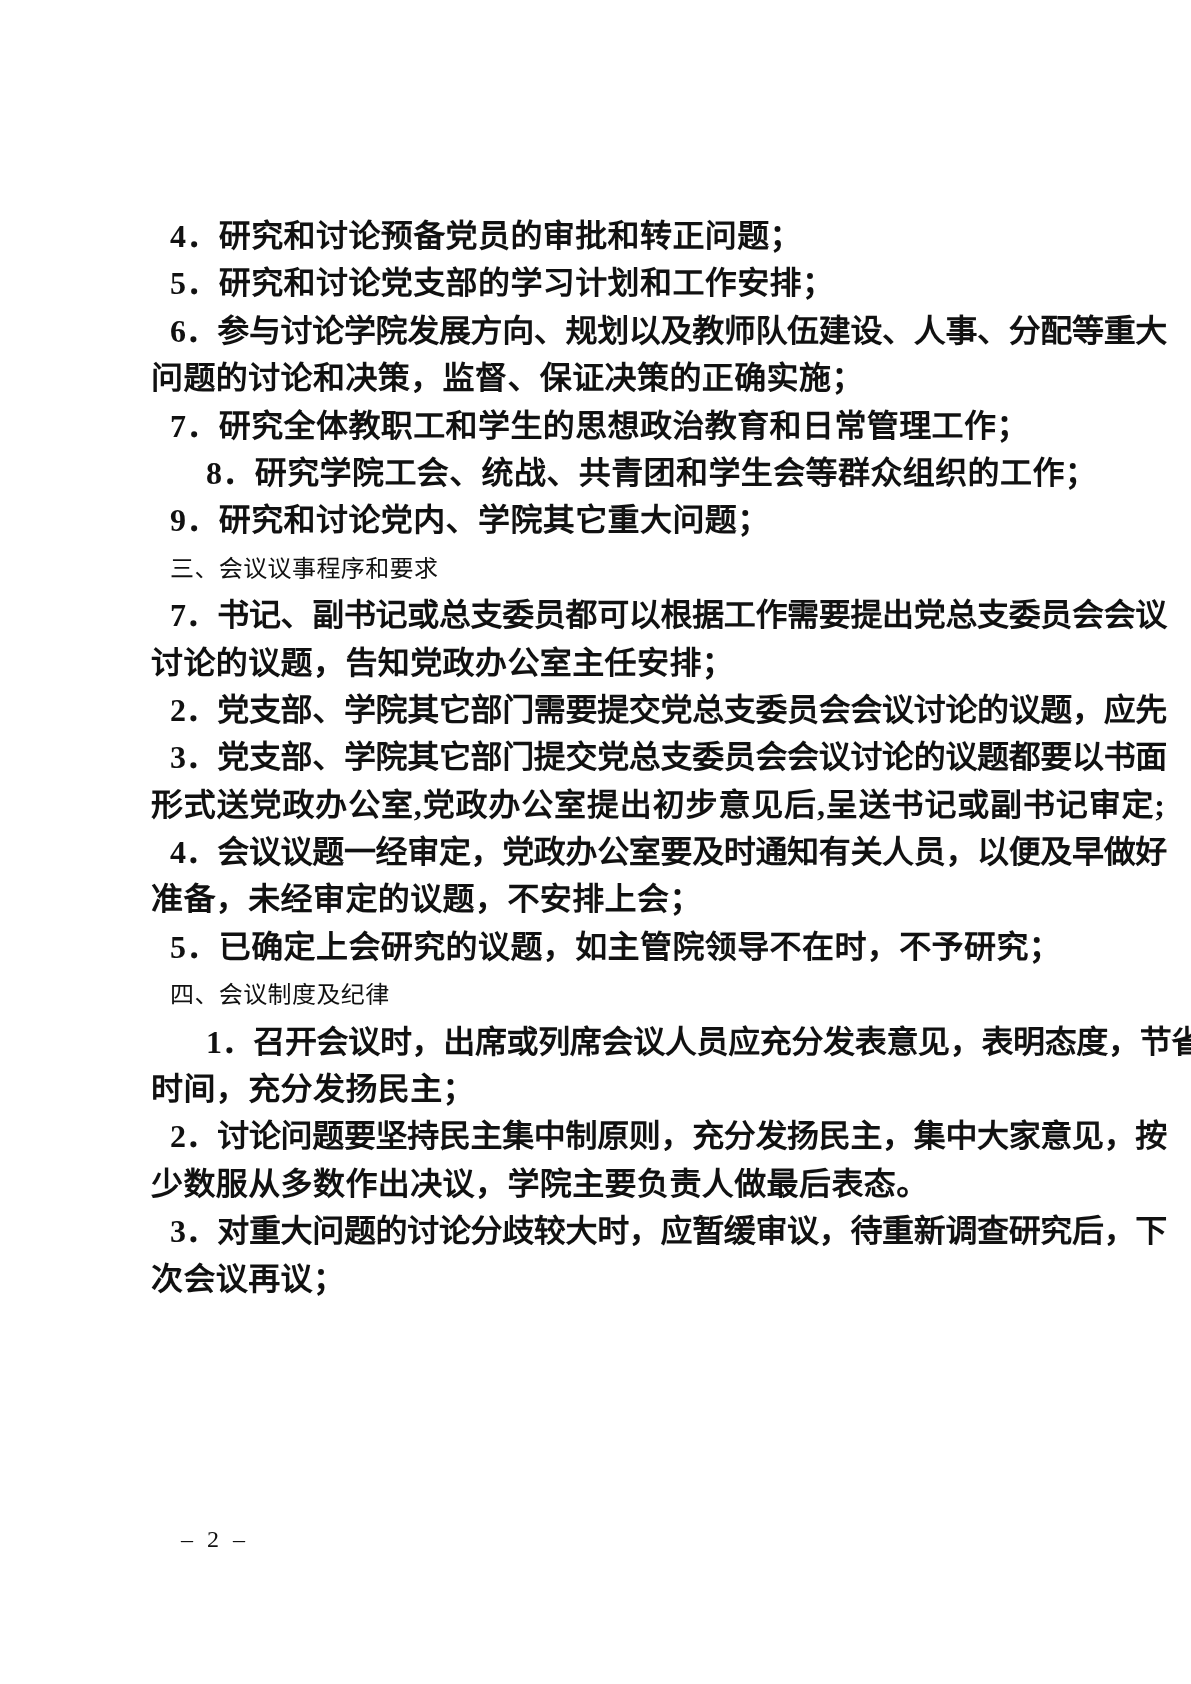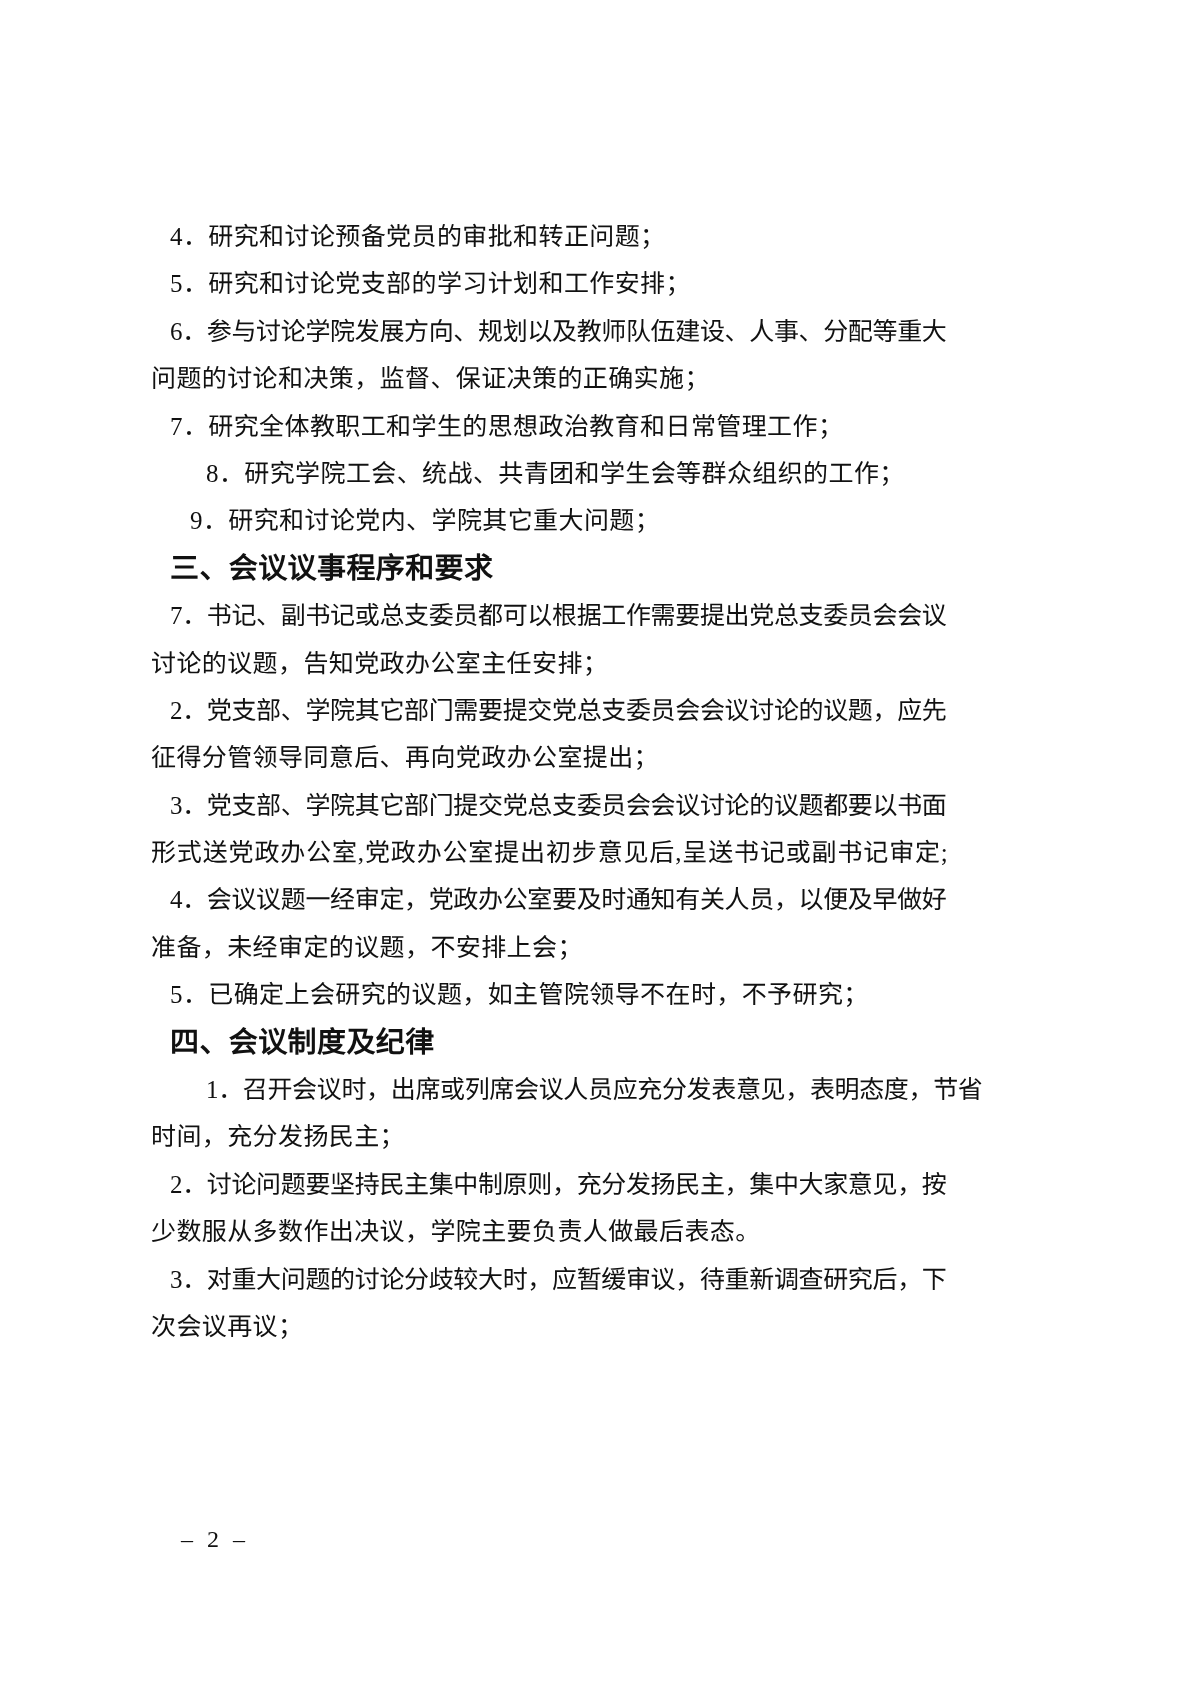--- a/index.html
+++ b/index.html
@@ -15,32 +15,33 @@
     color:#111111;
     overflow:hidden;
   }
   .doc-body{
     position:absolute;
     left:151px;top:213px;width:890px;
   }
   .line{
     height:47.4px;
     line-height:47.4px;
-    font-size:25px;
+    font-size:32px;
     white-space:nowrap;
     overflow:visible;
+    font-weight:bold;
   }
   .line .txt{letter-spacing:0.4px;}
   .line.item{padding-left:19px;}
   .line.continuation{padding-left:0;}
   .line.heading{
     padding-left:19px;
     font-family:"Liberation Sans","DejaVu Sans",sans-serif;
-    font-weight:bold;
-    font-size:29px;
+    font-weight:normal;
+    font-size:24px;
   }
   .page-number{
     position:absolute;
     left:181px;top:1524px;
     font-size:24px;
     line-height:30px;
     word-spacing:8px;
     color:#111111;
   }
 </style>
@@ -49,26 +50,25 @@
 
 <div class="page">
 
   <div class="doc-body">
       <div class="line item"><span class="txt" style="letter-spacing: 0.4px;">4．研究和讨论预备党员的审批和转正问题；</span></div>
       <div class="line item"><span class="txt" style="letter-spacing: 0.4px;">5．研究和讨论党支部的学习计划和工作安排；</span></div>
       <div class="line item"><span class="txt" style="letter-spacing: -0.344141px;">6．参与讨论学院发展方向、规划以及教师队伍建设、人事、分配等重大</span></div>
       <div class="line continuation"><span class="txt" style="letter-spacing: 0.4px;">问题的讨论和决策，监督、保证决策的正确实施；</span></div>
       <div class="line item"><span class="txt" style="letter-spacing: 0.4px; text-align: center;">7．研究全体教职工和学生的思想政治教育和日常管理工作；</span></div>
       <div class="line item"><span class="txt" style="letter-spacing: 0.4px; margin-left: 36px;">8．研究学院工会、统战、共青团和学生会等群众组织的工作；</span></div>
-      <div class="line item"><span class="txt" style="letter-spacing: 0.4px; margin-left: 20px;">9．研究和讨论党内、学院其它重大问题；</span></div>
+      <div class="line item"><span class="txt" style="letter-spacing: 0.4px;">9．研究和讨论党内、学院其它重大问题；</span></div>
       <div class="line heading"><span class="txt" style="letter-spacing: 0.4px;">三、会议议事程序和要求</span></div>
       <div class="line item"><span class="txt" style="letter-spacing: -0.344141px;">7．书记、副书记或总支委员都可以根据工作需要提出党总支委员会会议</span></div>
       <div class="line continuation"><span class="txt" style="letter-spacing: 0.4px;">讨论的议题，告知党政办公室主任安排；</span></div>
       <div class="line item"><span class="txt" style="letter-spacing: -0.344141px;">2．党支部、学院其它部门需要提交党总支委员会会议讨论的议题，应先</span></div>
-      <div class="line continuation"><span class="txt" style="letter-spacing: 0.4px;">征得分管领导同意后、再向党政办公室提出；</span></div>
       <div class="line item"><span class="txt" style="letter-spacing: -0.344141px;">3．党支部、学院其它部门提交党总支委员会会议讨论的议题都要以书面</span></div>
       <div class="line continuation"><span class="txt" style="letter-spacing: 0.855019px;">形式送党政办公室,党政办公室提出初步意见后,呈送书记或副书记审定;</span></div>
       <div class="line item"><span class="txt" style="letter-spacing: -0.344141px;">4．会议议题一经审定，党政办公室要及时通知有关人员，以便及早做好</span></div>
       <div class="line continuation"><span class="txt" style="letter-spacing: 0.4px;">准备，未经审定的议题，不安排上会；</span></div>
       <div class="line item"><span class="txt" style="letter-spacing: 0.4px;">5．已确定上会研究的议题，如主管院领导不在时，不予研究；</span></div>
       <div class="line heading"><span class="txt" style="letter-spacing: 0.4px;">四、会议制度及纪律</span></div>
       <div class="line item"><span class="txt" style="letter-spacing: -0.344141px; margin-left: 36px;">1．召开会议时，出席或列席会议人员应充分发表意见，表明态度，节省</span></div>
       <div class="line continuation"><span class="txt" style="letter-spacing: 0.4px;">时间，充分发扬民主；</span></div>
       <div class="line item"><span class="txt" style="letter-spacing: -0.344141px;">2．讨论问题要坚持民主集中制原则，充分发扬民主，集中大家意见，按</span></div>
       <div class="line continuation"><span class="txt" style="letter-spacing: 0.4px;">少数服从多数作出决议，学院主要负责人做最后表态。</span></div>

